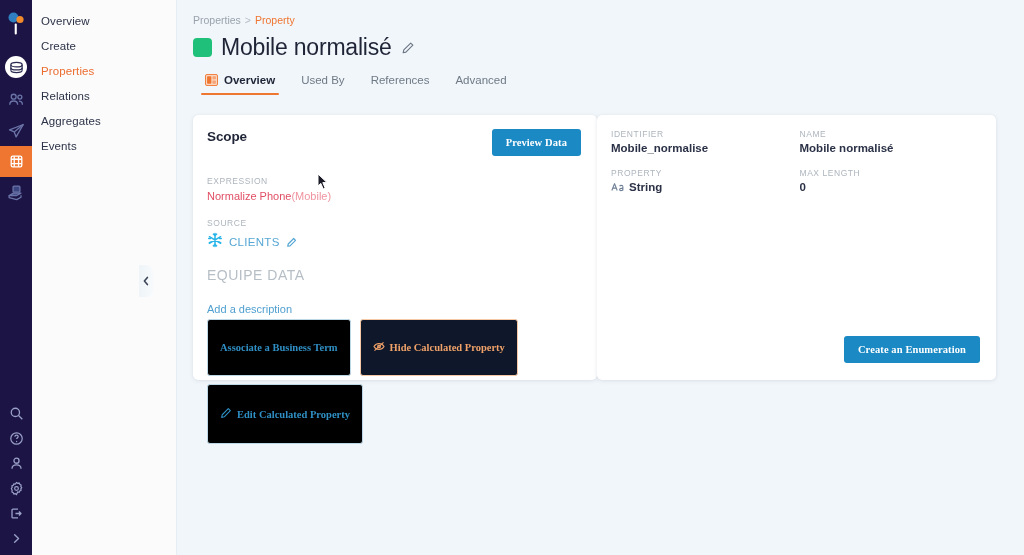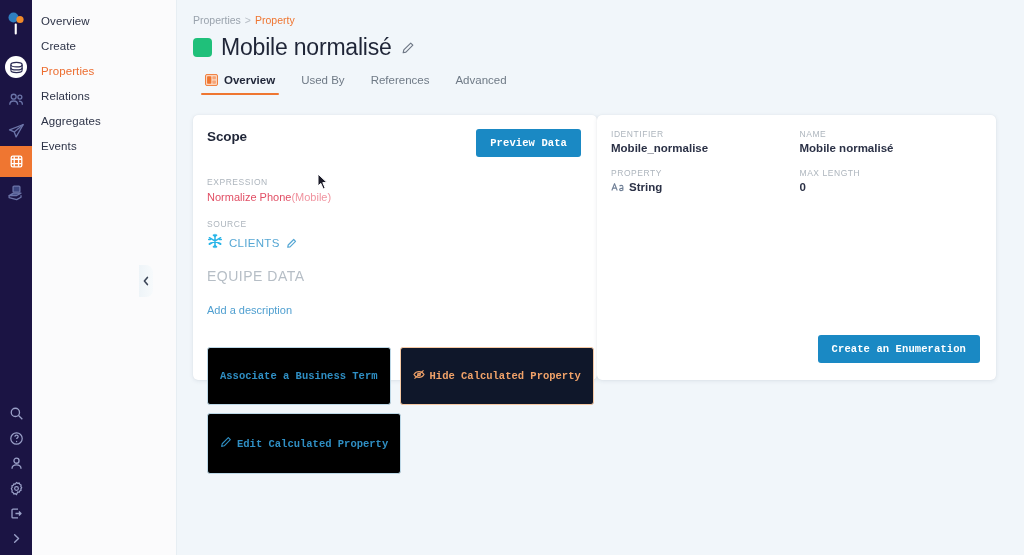--- a/index.html
+++ b/index.html
@@ -217,21 +217,21 @@
     border-radius: 3px;
     font-size: 10.5px;
     font-weight: bold;
     display: inline-flex;
     align-items: center;
     justify-content: center;
     gap: 5px;
     white-space: nowrap;
     cursor: pointer;
     background: transparent;
-    font-family: Liberation Mono, monospace;
+    font-family: Liberation Serif, serif;
   }
   .btn-primary {
     background: #1a89c4;
     color: #ffffff;
     padding: 7px 13px;
     letter-spacing: .1px;
   }
   .btn-outline-blue {
     border: 1px solid #bcd7e6;
     color: #2f8fc4;
@@ -272,21 +272,21 @@
   .source-edit { display:flex; align-items:center; color:#56a7d4; }
   .source-sub {
     font-size: 14px;
     color: #b6bec6;
     letter-spacing: .5px;
     margin-bottom: 16px;
   }
   .add-desc {
     font-size: 11px;
     color: #4f9fd0;
-    margin-bottom: 31px;
+    margin-bottom: 4px;
     display: inline-block;
   }
   .btn-row { display: flex; gap: 9px; margin-bottom: 8px; flex-wrap: nowrap; }
 
   
   .attr-grid {
     display: grid;
     grid-template-columns: 1fr 1fr;
     row-gap: 14px;
     column-gap: 8px;

